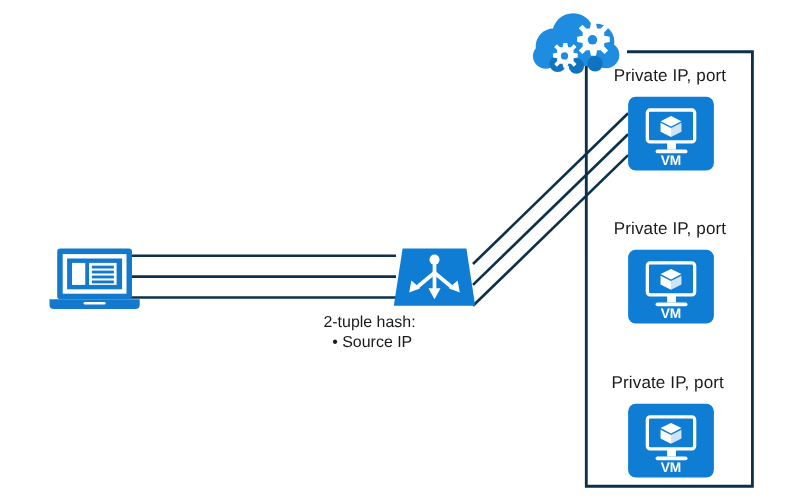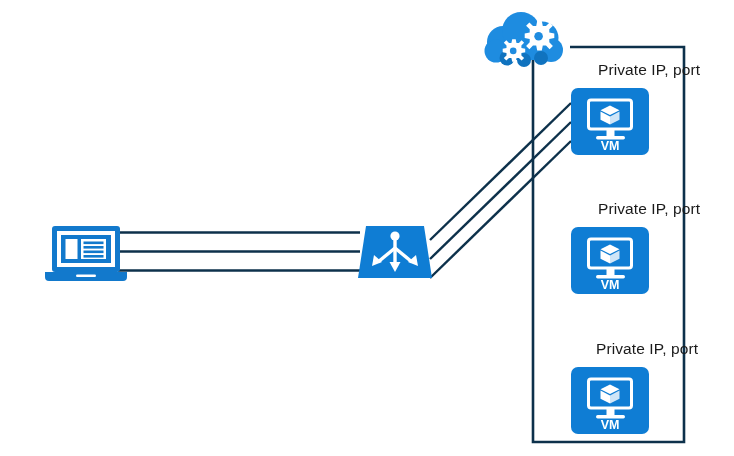--- a/index.html
+++ b/index.html
@@ -6,21 +6,20 @@
   body{width:734px;height:456px;overflow:hidden;font-family:"Liberation Sans",sans-serif;}
   #stage{position:relative;width:734px;height:456px;background:#ffffff;}
 
   .lbl{
     position:absolute;
     font-family:"Liberation Sans",sans-serif;
     font-size:15.5px;
     color:#1a1a1a;
     white-space:nowrap;
     letter-spacing:.1px;
-    margin-left:40px;
   }
 
   .hashblock{
     position:absolute;
     left:294px; top:284px;
     font-size:14.5px;
     color:#1a1a1a;
     line-height:1.25;
     white-space:nowrap;
   }
@@ -175,15 +174,20 @@
 
   </svg>
 
   <div class="lbl" style="left:558px; top:61px;">Private IP, port</div>
 
   <div class="lbl" style="left:558px; top:200px;">Private IP, port</div>
 
   <div class="lbl" style="left:556px; top:340px;">Private IP, port</div>
 
   <div class="hashblock">
+    <div>2-tuple hash:</div>
+    <div class="bul">
+      <span>•</span>
+      <span>Source IP</span>
+    </div>
   </div>
 
 </div>
 
 </body></html>

